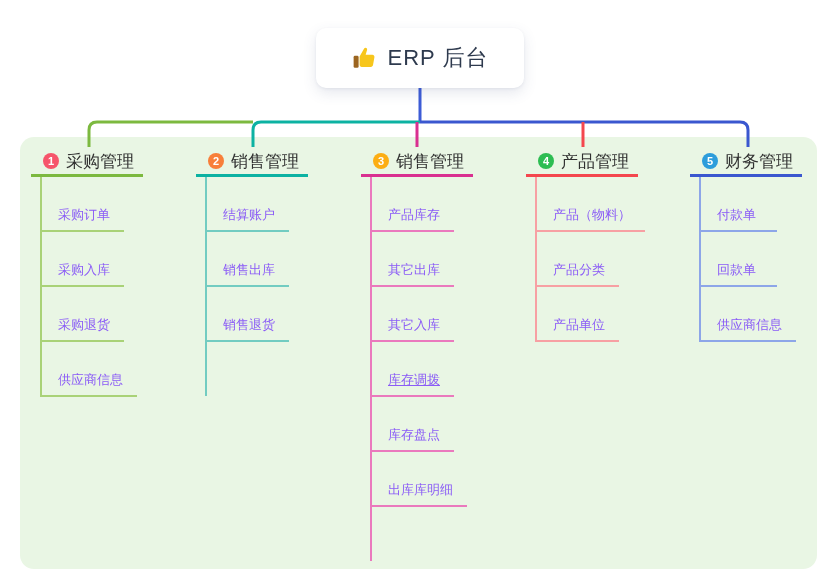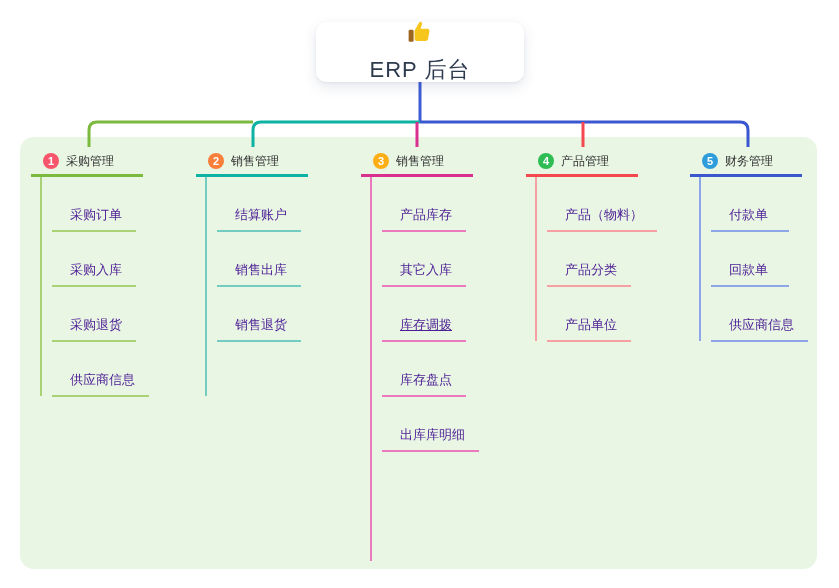--- a/index.html
+++ b/index.html
@@ -6,39 +6,39 @@
   body{font-family:"Liberation Sans","DejaVu Sans",sans-serif;}
   #page{position:relative;width:839px;height:588px;background:#ffffff;overflow:hidden;}
 
   
   #panel{position:absolute;left:20px;top:137px;width:797px;height:432px;border-radius:14px;}
 
   
   #connectors{position:absolute;left:0;top:0;width:839px;height:588px;pointer-events:none;}
 
   
-  #root-node{position:absolute;left:316px;top:22px;width:208px;height:60px;background:#ffffff;
+  #root-node{position:absolute;left:316px;top:28px;width:208px;height:60px;background:#ffffff;
     border-radius:10px;box-shadow:0 5px 14px rgba(60,80,120,.13), 0 1px 3px rgba(60,80,120,.08);
-    display:flex;align-items:center;justify-content:center;gap:10px;cursor:pointer;flex-direction:column;}
+    display:flex;align-items:center;justify-content:center;gap:10px;cursor:pointer;}
   #root-label{font-size:22px;font-weight:500;color:#2e3a4e;letter-spacing:1px;}
   .thumb-icon{width:26px;height:26px;flex:0 0 auto;}
 
   
   .branch{position:absolute;width:112px;}
   .branch-header{box-sizing:border-box;width:112px;height:29px;display:flex;align-items:center;
     border-bottom:3px solid #000;cursor:pointer;}
   .badge{width:16px;height:16px;border-radius:50%;margin-left:12px;flex:0 0 auto;
     color:#ffffff;font-size:11px;font-weight:700;line-height:16px;text-align:center;}
-  .branch-label{margin-left:7px;font-size:12px;font-weight:500;color:#303030;white-space:nowrap;}
+  .branch-label{margin-left:7px;font-size:17px;font-weight:500;color:#303030;white-space:nowrap;}
 
   .children{position:relative;}
   .vline{position:absolute;left:9px;top:0;width:2px;}
-  .child-row{box-sizing:border-box;margin-left:21px;height:55px;width:max-content;min-width:78px;
+  .child-row{box-sizing:border-box;margin-left:9px;height:55px;width:max-content;min-width:78px;
     display:flex;align-items:flex-end;padding:0 14px 6px 18px;border-bottom:2px solid #000;
-    font-size:13px;color:#4c1d95;white-space:nowrap;cursor:pointer;}
+    font-size:13px;color:#8b5cf6;white-space:nowrap;cursor:pointer;}
   .child-row:first-child{height:52px;}
 </style>
 </head>
 <body>
 
 <div id="page">
 
   <div id="panel" style="background: rgb(233, 246, 228);"></div>
 
   <svg id="connectors" xmlns="http://www.w3.org/2000/svg" viewBox="0 0 839 588">
@@ -85,20 +85,21 @@
         </div>
       </div>
       <div class="branch" style="left: 361px; top: 148px;">
         <div class="branch-header" style="border-bottom-color: rgb(217, 48, 144);">
           <span class="badge" style="background: rgb(252, 174, 20);">3</span>
           <span class="branch-label">销售管理</span>
         </div>
         <div class="children">
           <div class="vline" style="background: rgb(234, 121, 189); height: 384px;"></div>
           <div class="child-row" style="border-bottom-color: rgb(234, 121, 189);">产品库存</div>
+          <div class="child-row" style="border-bottom-color: rgb(234, 121, 189);">其它出库</div>
           <div class="child-row" style="border-bottom-color: rgb(234, 121, 189);">其它入库</div>
           <div class="child-row" style="border-bottom-color: rgb(234, 121, 189); text-decoration: underline;">库存调拨</div>
           <div class="child-row" style="border-bottom-color: rgb(234, 121, 189);">库存盘点</div>
           <div class="child-row" style="border-bottom-color: rgb(234, 121, 189);">出库库明细</div>
         </div>
       </div>
       <div class="branch" style="left: 526px; top: 148px;">
         <div class="branch-header" style="border-bottom-color: rgb(244, 71, 78);">
           <span class="badge" style="background: rgb(45, 189, 82);">4</span>
           <span class="branch-label">产品管理</span>

